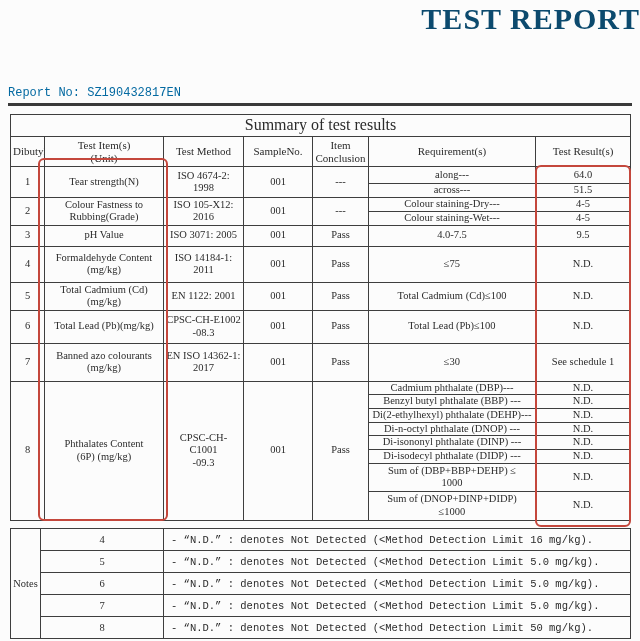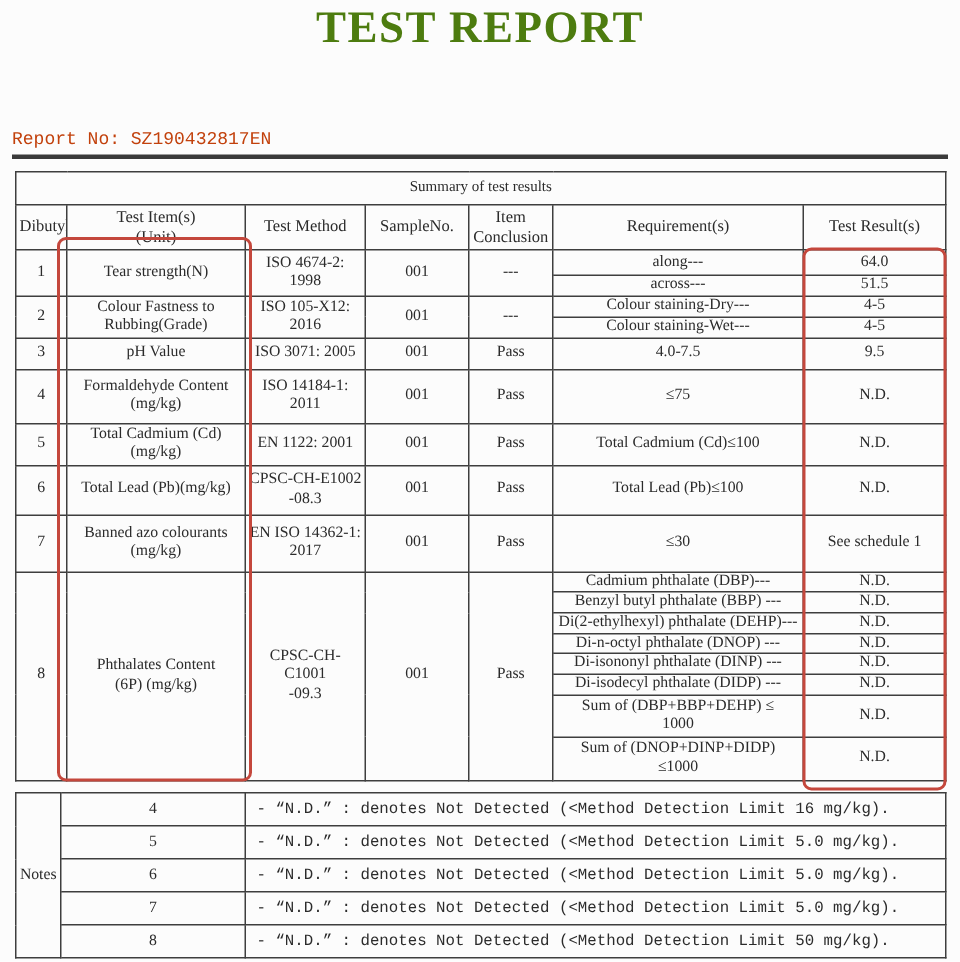--- a/index.html
+++ b/index.html
@@ -7,37 +7,37 @@
   }
   html,body{margin:0;padding:0;}
   body{background:#fff;}
   .page{
     position:relative; width:640px; height:641px; overflow:hidden;
     background:var(--paper); color:var(--ink);
     font-family:"Liberation Serif", serif;
   }
   h1.title{
     position:absolute; top:2px; left:0; right:0; margin:0;
-    text-align:center; font-size:30px; font-weight:600; letter-spacing:1px;
-    font-family:"Liberation Serif", serif; color:#4d7c0f;
+    text-align:right; font-size:30px; font-weight:600; letter-spacing:1px;
+    font-family:"Liberation Serif", serif; color:#0c4a6e;
   }
   .report-line{
     position:absolute; top:86px; left:8px; right:8px;
     display:flex; justify-content:space-between; align-items:flex-end;
-    font-family:"Liberation Mono", monospace; font-size:12px; color:#c2410c;
+    font-family:"Liberation Mono", monospace; font-size:12px; color:#0369a1;
     border-bottom:3px solid #3a3a3a; padding-bottom:3px;
   }
   table{border-collapse:collapse; table-layout:fixed;}
   .main{position:absolute; top:114px; left:10px; width:620px;}
   .main td, .main th{
     border:1px solid var(--line); padding:0 2px; text-align:center;
     vertical-align:middle; font-size:10.5px; line-height:12.5px;
     font-weight:400; white-space:pre-line; overflow:hidden; color:var(--ink);
   }
-  .main .caption-row td{font-size:10px;}
+  .main .caption-row td{font-size:16px;}
   .main th{font-size:11px;}
   .vtop{vertical-align:top; padding-top:2px;}
   .notes-tbl{position:absolute; top:528px; left:10px; width:620px;}
   .notes-tbl td{
     border:1px solid var(--line); text-align:center; vertical-align:middle;
     font-size:10.5px; line-height:12px; color:var(--ink); padding:0 2px;
   }
   .notes-tbl td.note-text{text-align:left; padding-left:7px;font-family:Liberation Mono, monospace;}
   .anno{
     position:absolute; border:2px solid var(--annotation-red);

